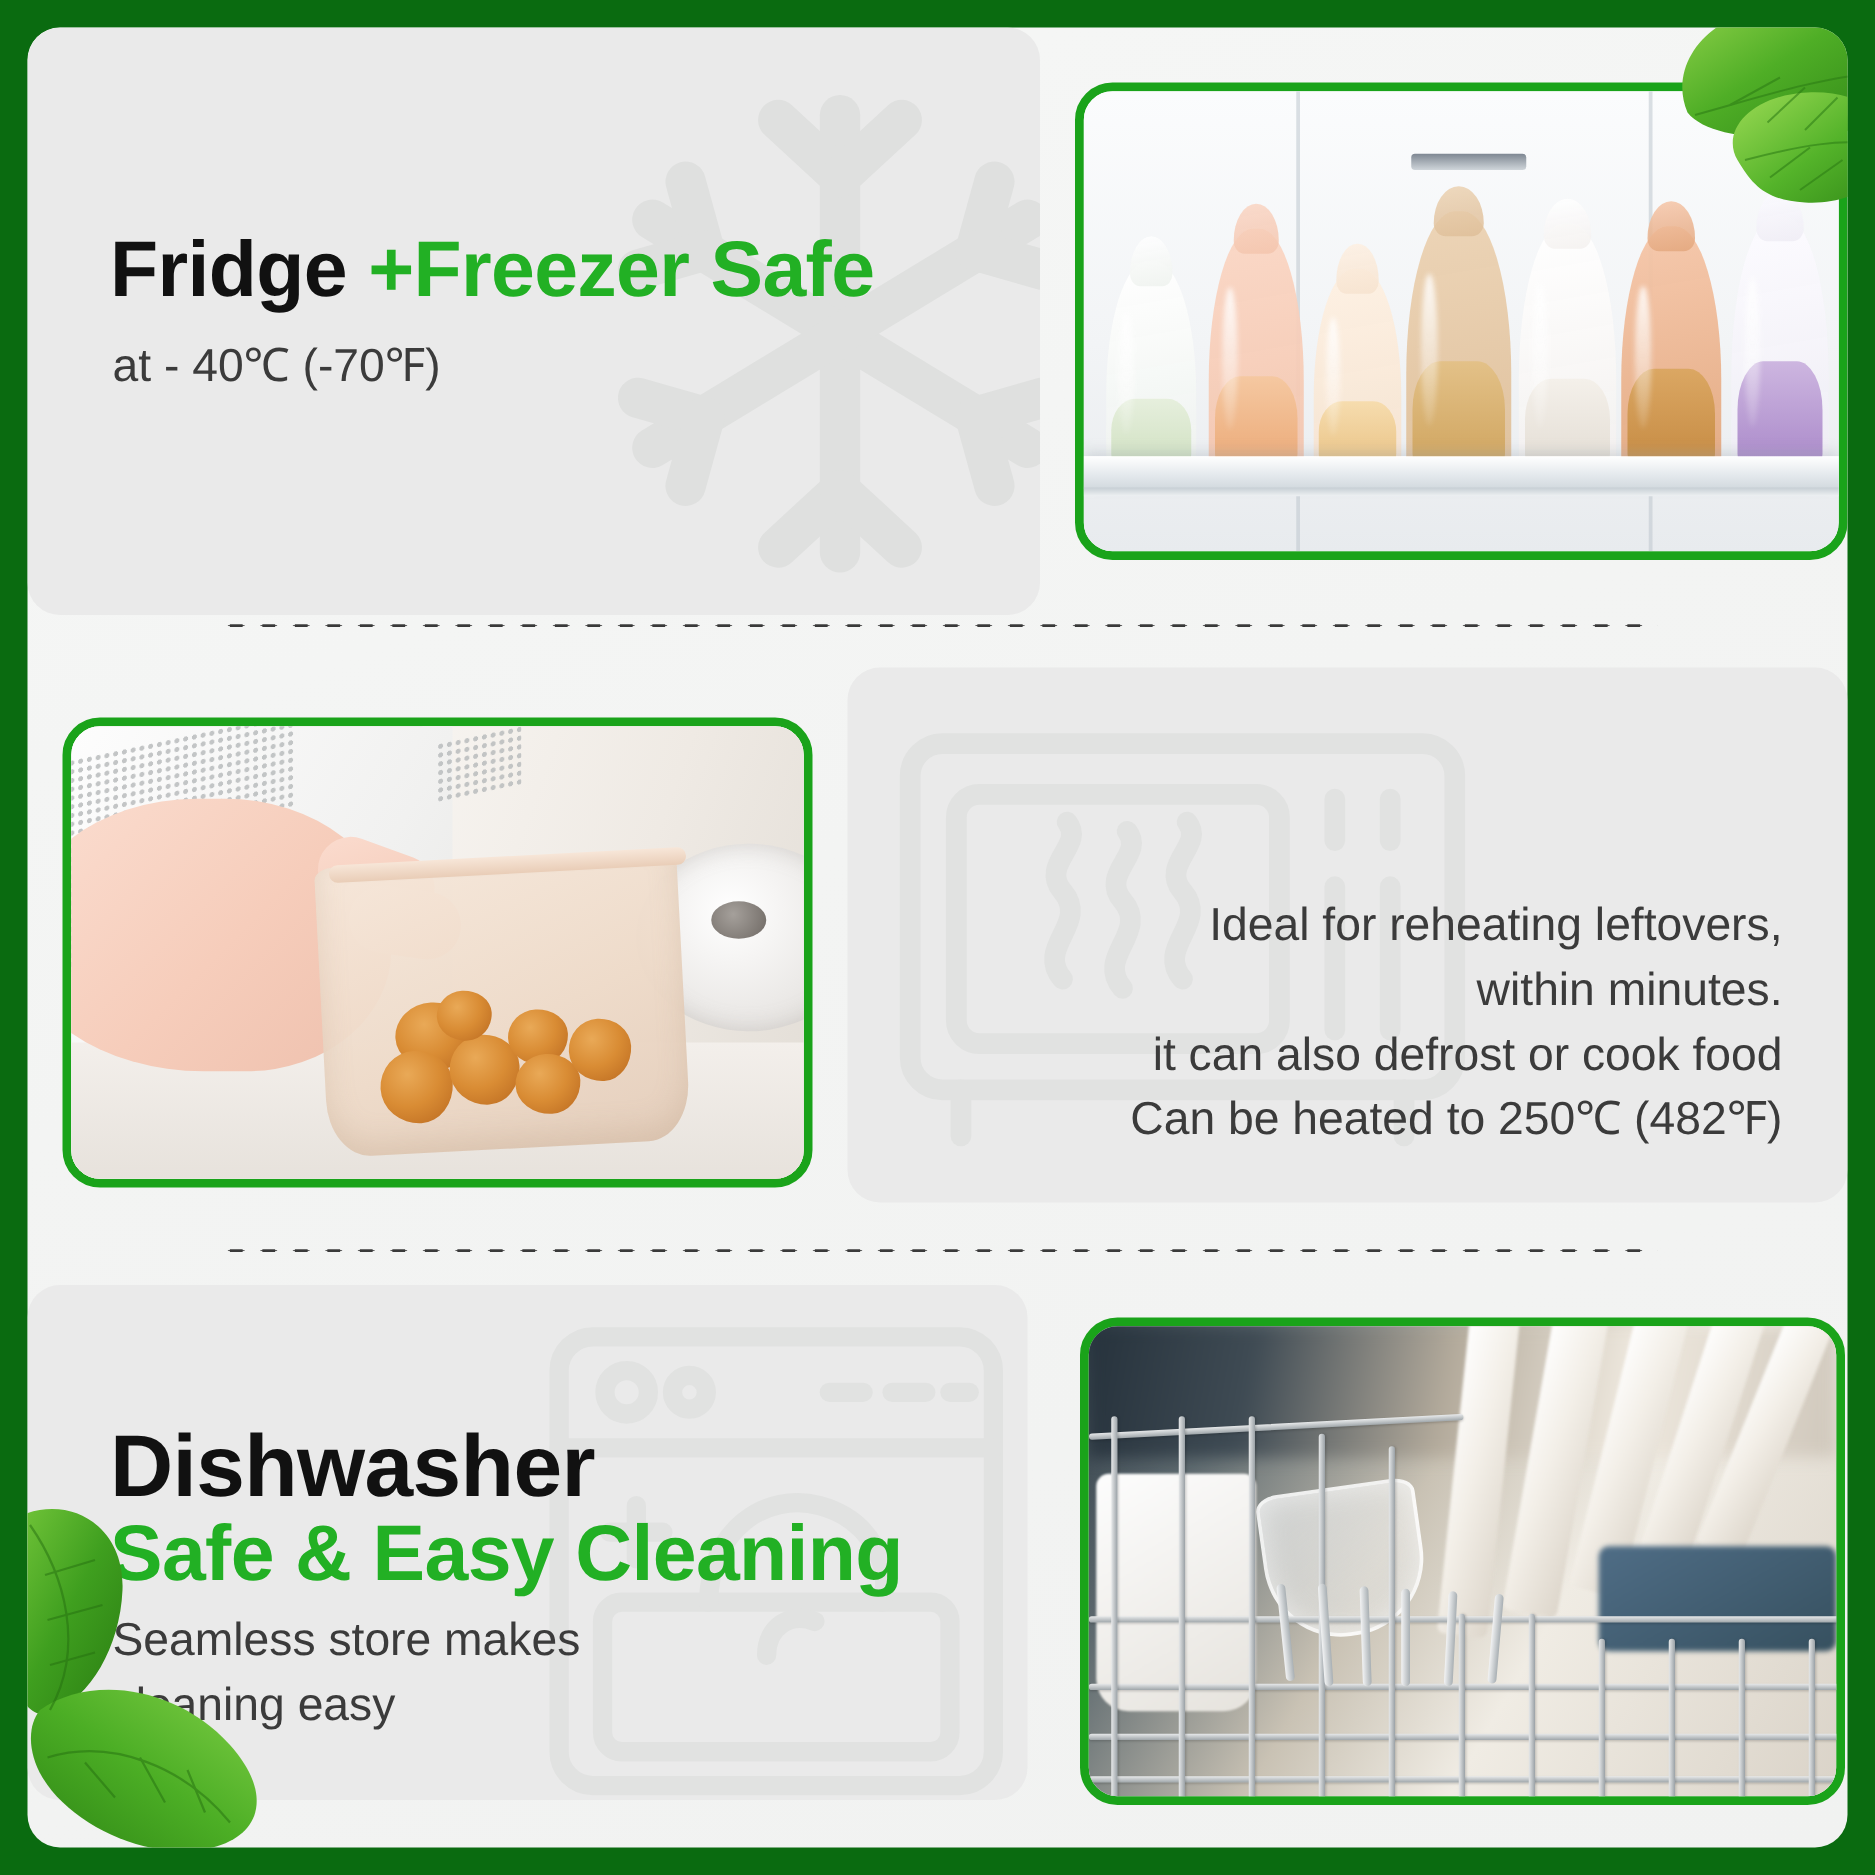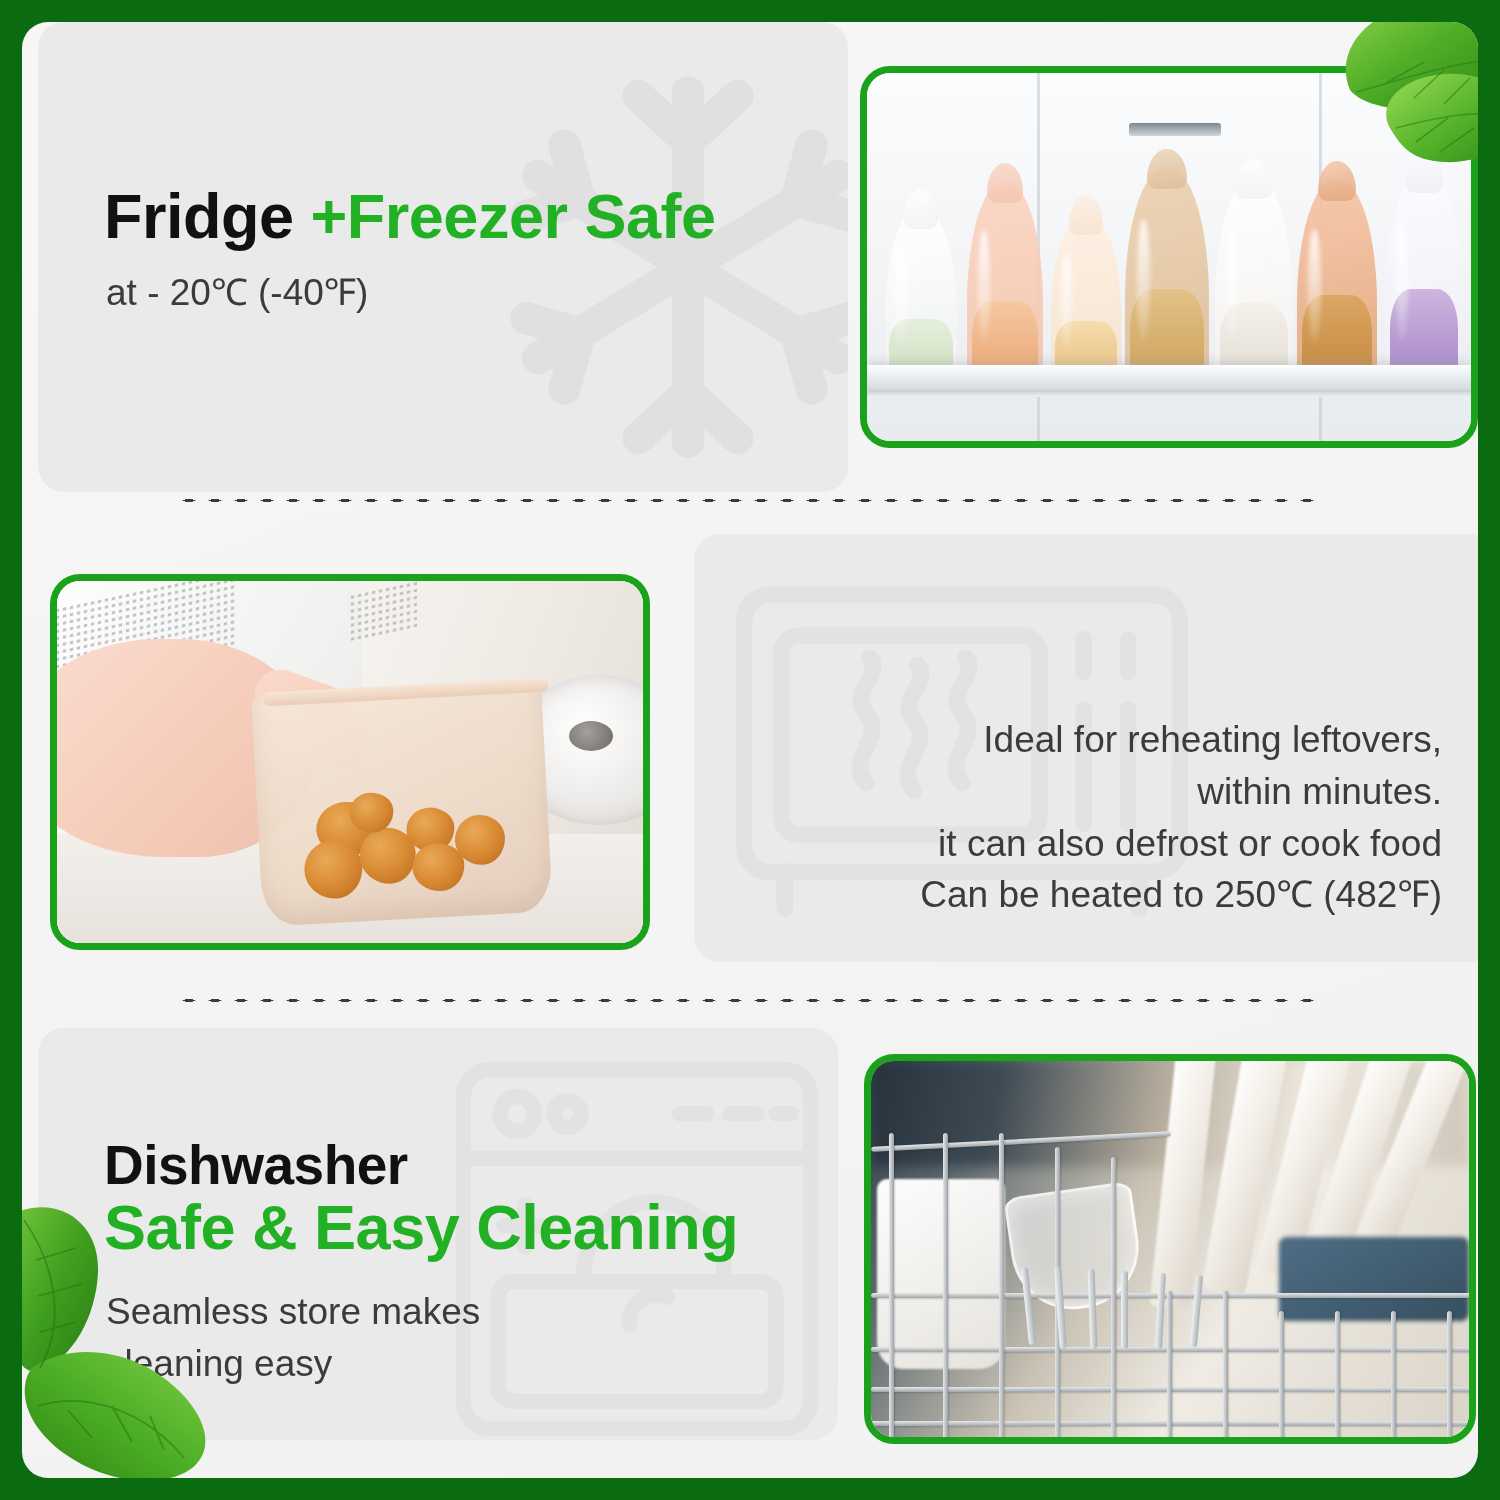--- a/index.html
+++ b/index.html
@@ -30,21 +30,20 @@
     border-radius: 26px;
     overflow: hidden;
   }
 
   
   .card {
     position: absolute;
     background: #eaeaea;
     border-radius: 26px;
     overflow: hidden;
-    margin-left: 16px;
   }
 
   
   .watermark {
     position: absolute;
     opacity: 1;
     pointer-events: none;
   }
   .watermark svg { display: block; }
 
@@ -55,21 +54,21 @@
     letter-spacing: -0.5px;
     line-height: 1.08;
     color: #111111;
     white-space: nowrap;
   }
   .heading .accent { color: #22b024; }
 
   .heading-stack { line-height: 1.06; }
   .heading-line-1 {
     display: block;
-    font-size: 55px;
+    font-size: 70px;
     font-weight: 700;
     color: #111111;
     letter-spacing: -0.5px;
   }
   .heading-line-2 {
     display: block;
     font-size: 63px;
     font-weight: 700;
     color: #22b024;
     letter-spacing: -0.5px;
@@ -305,21 +304,21 @@
         </svg>
       </div>
 
       <div style="position:absolute; left:66px; top:160px;">
         <div class="heading">
           <span>Fridge </span><span class="accent">+Freezer Safe</span>
         </div>
       </div>
 
       <div class="body-text" style="position:absolute; left:68px; top:245px; width:700px;">
-        <div>at - 20℃  (-40℉)</div>
+        <div>at - 40℃  (-70℉)</div>
       </div>
     </div>
 
     <div class="photo-frame" style="left:838px; top:44px; width:618px; height:382px;">
       <div class="scene">
         <div class="fridge-bg"></div>
         <div class="fridge-wall-line" style="left:170px;"></div>
         <div class="fridge-wall-line" style="left:452px;"></div>
         <div class="fridge-vent" style="left:262px; top:50px; width:92px;"></div>
 

